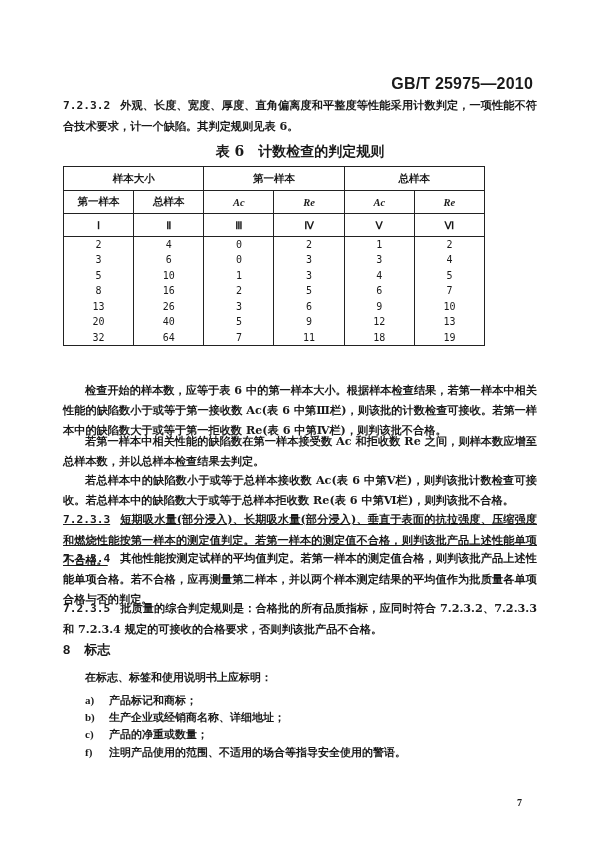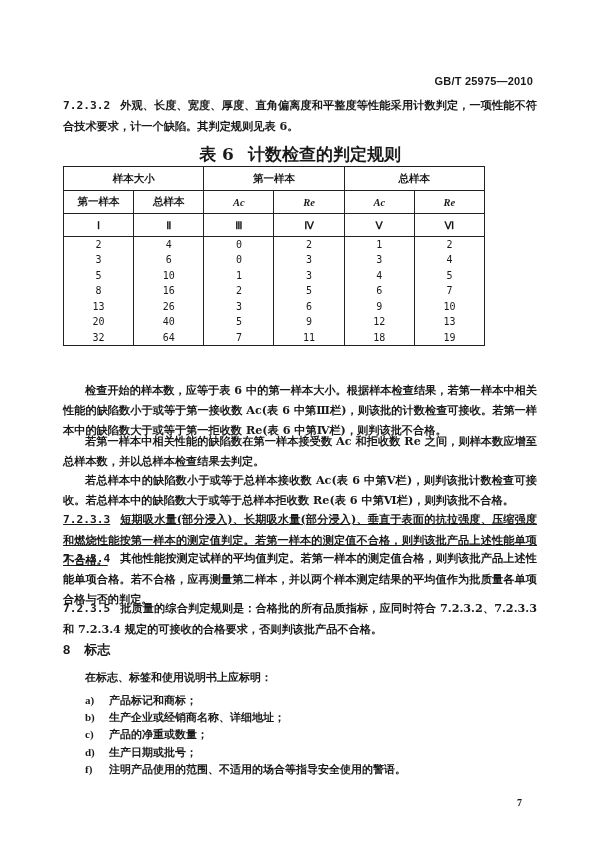--- a/index.html
+++ b/index.html
@@ -1,25 +1,25 @@
 <!DOCTYPE html>
 <html><head>
 <meta charset="utf-8">
 <style>
   html, body { margin:0; padding:0; background:#ffffff; }
   body { width:600px; height:850px; position:relative; overflow:hidden;
          font-family:"DejaVu Serif","Liberation Serif",serif; color:#1a1a1a; }
   .std-code { position:absolute; top:75px; right:67px; font-family:"Liberation Sans","DejaVu Sans",sans-serif;
-              font-weight:bold; font-size:11px; letter-spacing:0.2px; }
+              font-weight:bold; font-size:16px; letter-spacing:0.2px; }
   .para { position:absolute; left:63px; width:474px; font-size:11.2px; line-height:20px;
           text-align:justify; margin:0; font-weight:bold; }
   .indent { text-indent:22px; }
   .clause { font-family:"DejaVu Sans Mono","Liberation Mono",monospace; font-weight:bold; margin-right:10px; }
   .table-title { position:absolute; top:143px; left:0; width:600px; text-align:center;
-                 font-size:17px; font-weight:bold; }
+                 font-size:14px; font-weight:bold; }
   .table-title .num { margin-right:14px; }
   table.t6 { position:absolute; top:166px; left:63px; width:422px; border-collapse:collapse;
              font-size:10.5px; }
   table.t6 td { border:1px solid #222; text-align:center; padding:0; vertical-align:middle; }
   table.t6 { border:1.6px solid #111; }
   .r-h1 td { height:23px; font-weight:bold; }
   .r-h2 td { height:22px; font-weight:bold; }
   .r-h3 td { height:22px; font-family:"Liberation Serif",serif; font-weight:bold; }
   .r-data td { height:108px; vertical-align:top; padding-top:9px; line-height:15.4px;
                font-family:"DejaVu Sans Mono","Liberation Mono",monospace; font-size:10px; }
@@ -154,17 +154,16 @@
 <div class="sec-title">
   <span class="n">8</span><span>标志</span>
 </div>
 
 <div class="intro">在标志、标签和使用说明书上应标明：</div>
 
 <ul class="list">
   <li><span class="lbl">a)</span><span>产品标记和商标；</span></li>
   <li><span class="lbl">b)</span><span>生产企业或经销商名称、详细地址；</span></li>
   <li><span class="lbl">c)</span><span>产品的净重或数量；</span></li>
-  <li><span class="lbl">d)</span><span>生产日期或批号；</span></li>
   <li><span class="lbl">f)</span><span>注明产品使用的范围、不适用的场合等指导安全使用的警语。</span></li>
 </ul>
 
 <div class="page-num">7</div>
 
 </body></html>

